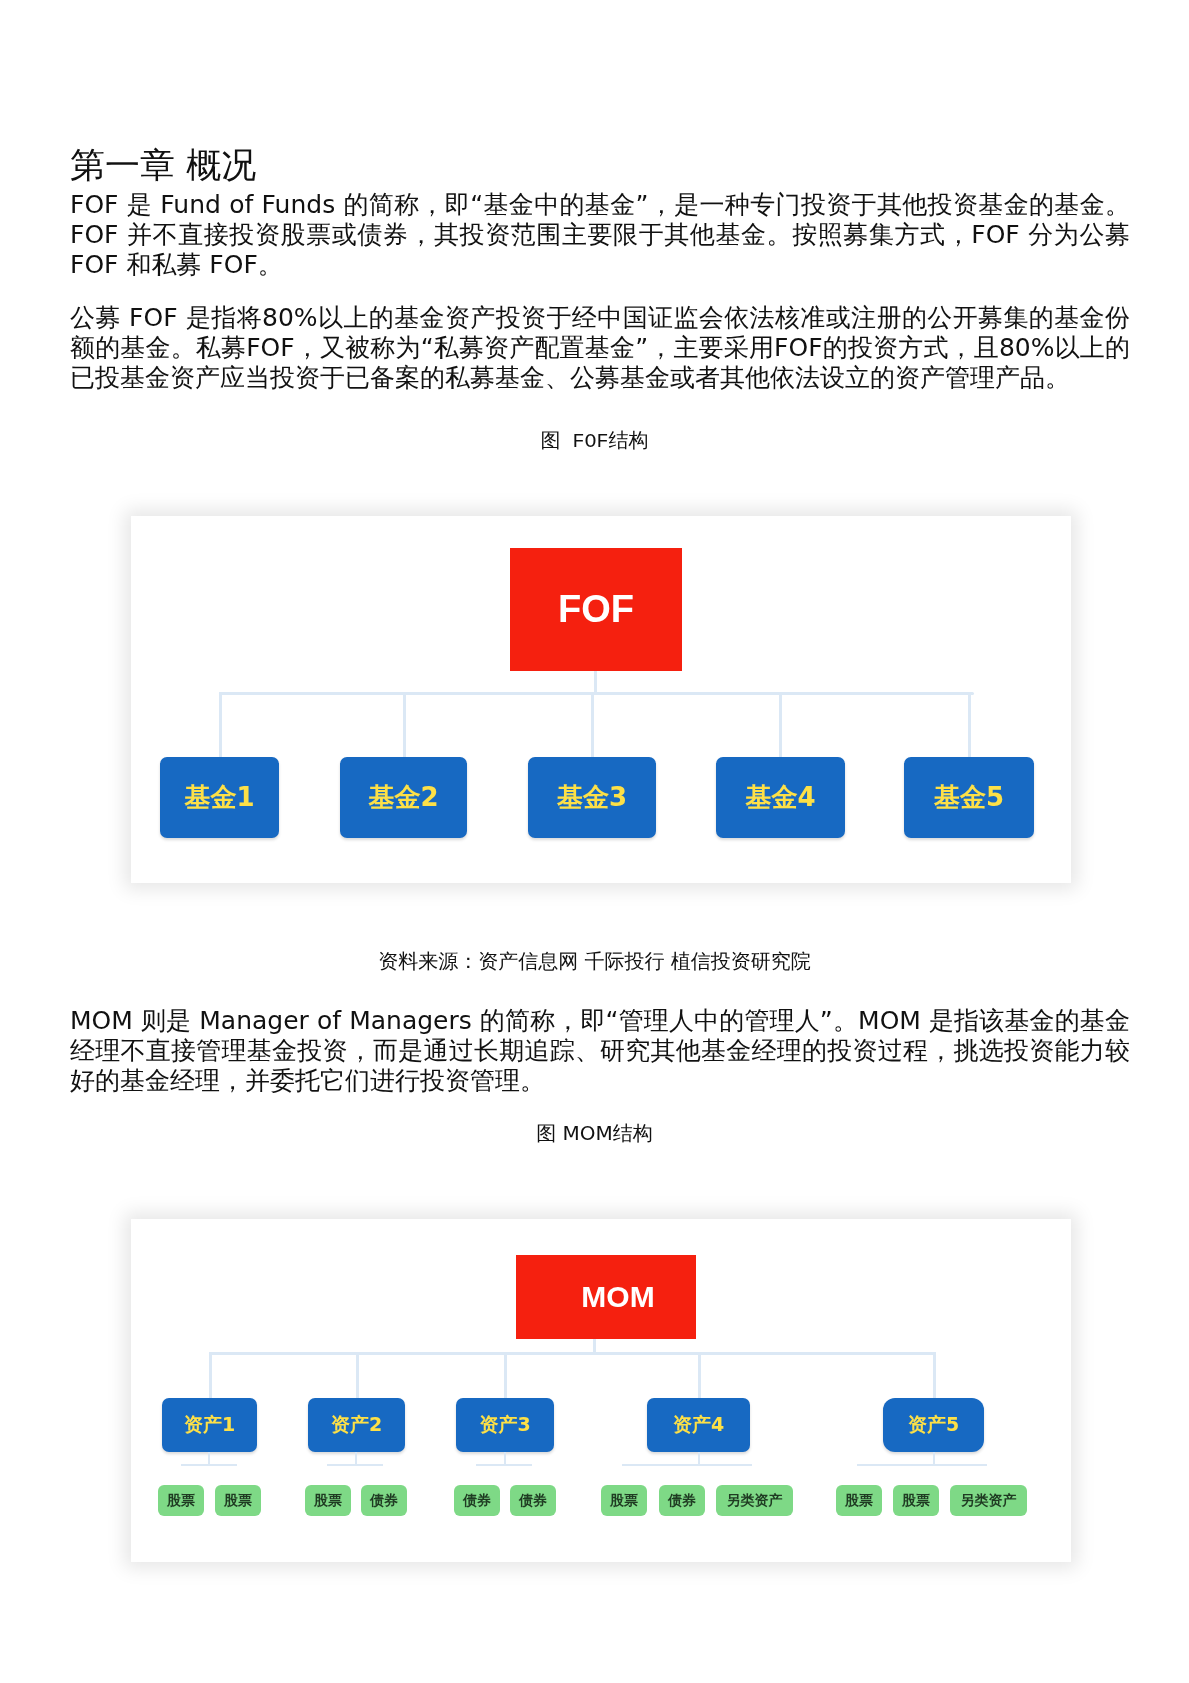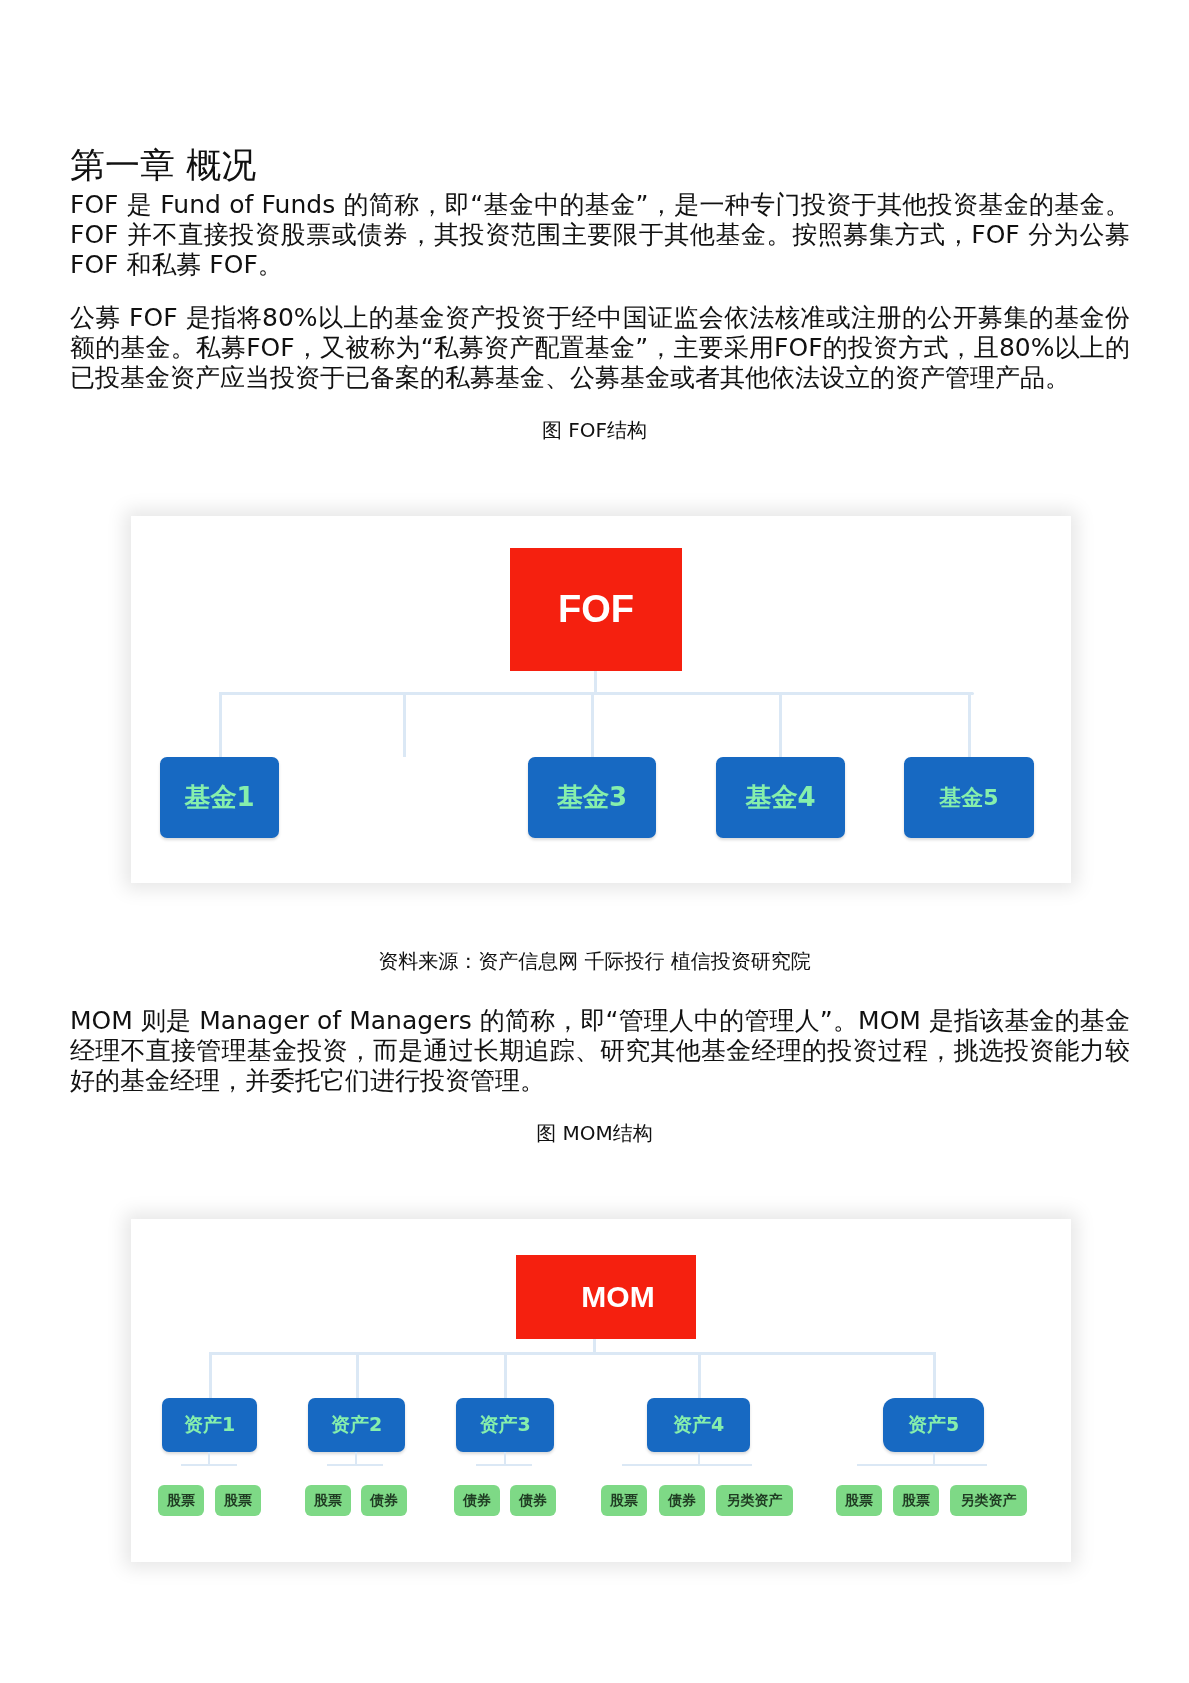--- a/index.html
+++ b/index.html
@@ -3,47 +3,48 @@
 <meta charset="utf-8">
 <style>
   html,body{margin:0;padding:0;background:#ffffff;}
   body{width:1189px;height:1683px;position:relative;overflow:hidden;font-family:"DejaVu Sans","Liberation Sans",sans-serif;color:#111;}
   .abs{position:absolute;}
   .title{left:70px;top:120px;font-size:35px;line-height:44px;font-weight:400;}
   .para{left:70px;width:1060px;font-size:25px;line-height:30px;text-align:justify;text-align-last:left;}
   .caption{left:0;width:1189px;text-align:center;font-size:20px;line-height:28px;}
   .card{background:#fff;box-shadow:0 0 18px 6px rgba(0,0,0,0.10);}
   .red{background:#f5200f;color:#ffffff;display:flex;align-items:center;justify-content:center;font-family:"Liberation Sans","DejaVu Sans",sans-serif;font-weight:700;}
-  .blue{background:#1769c2;color:#86efac;border-radius:7px;display:flex;align-items:center;justify-content:center;font-weight:700;box-shadow:0 2px 3px rgba(0,0,0,0.15);}
+  .blue{background:#1769c2;color:#fde047;border-radius:7px;display:flex;align-items:center;justify-content:center;font-weight:700;box-shadow:0 2px 3px rgba(0,0,0,0.15);}
   .green{background:#7ed986;color:#1f3b22;border-radius:6px;display:flex;align-items:center;justify-content:center;font-weight:700;font-size:14px;}
   .line{background:#dbe8f5;position:absolute;}
 </style>
 </head>
 <body>
 
 <h1 class="abs title">第一章 概况</h1>
 
 <p class="abs para" style="top:190px;margin:0;">FOF 是 Fund of Funds 的简称，即“基金中的基金”，是一种专门投资于其他投资基金的基金。FOF 并不直接投资股票或债券，其投资范围主要限于其他基金。按照募集方式，FOF 分为公募 FOF 和私募 FOF。</p>
 <p class="abs para" style="top:303px;margin:0;">公募 FOF 是指将80%以上的基金资产投资于经中国证监会依法核准或注册的公开募集的基金份额的基金。私募FOF，又被称为“私募资产配置基金”，主要采用FOF的投资方式，且80%以上的已投基金资产应当投资于已备案的私募基金、公募基金或者其他依法设立的资产管理产品。</p>
 
-<div class="abs caption" style="top:416px;">图 FOF结构</div>
+<div class="abs caption" style="top:428px;font-family:Liberation Mono, monospace;">图 FOF结构</div>
 
 <div class="abs card" style="left:131px;top:516px;width:940px;height:367px;">
   <div class="abs red" style="left:379px;top:32px;width:172px;height:123px;font-size:38px;">FOF</div>
   <div class="line" style="left:463px;top:155px;width:3px;height:22px;"></div>
   <div class="line" style="left:88px;top:176px;width:755px;height:3px;border-radius:3px;"></div>
   <div class="line" style="left:88px;top:176px;width:3px;height:65px;"></div>
   <div class="line" style="left:272px;top:176px;width:3px;height:65px;"></div>
   <div class="line" style="left:460px;top:176px;width:3px;height:65px;"></div>
   <div class="line" style="left:648px;top:176px;width:3px;height:65px;"></div>
   <div class="line" style="left:837px;top:176px;width:3px;height:65px;"></div>
   <div class="abs blue" style="left:29px;top:241px;width:119px;height:81px;font-size:26px;">基金1</div>
+  <div class="abs blue" style="left:209px;top:241px;width:127px;height:81px;font-size:26px;">基金2</div>
   <div class="abs blue" style="left:397px;top:241px;width:128px;height:81px;font-size:26px;">基金3</div>
   <div class="abs blue" style="left:585px;top:241px;width:129px;height:81px;font-size:26px;">基金4</div>
-  <div class="abs blue" style="left:773px;top:241px;width:130px;height:81px;font-size:22px;">基金5</div>
+  <div class="abs blue" style="left:773px;top:241px;width:130px;height:81px;font-size:26px;">基金5</div>
 </div>
 
 <div class="abs caption" style="top:947px;">资料来源：资产信息网 千际投行 植信投资研究院</div>
 
 <p class="abs para" style="top:1006px;margin:0;">MOM 则是 Manager of Managers 的简称，即“管理人中的管理人”。MOM 是指该基金的基金经理不直接管理基金投资，而是通过长期追踪、研究其他基金经理的投资过程，挑选投资能力较好的基金经理，并委托它们进行投资管理。</p>
 
 <div class="abs caption" style="top:1119px;">图 MOM结构</div>
 
 <div class="abs card" style="left:131px;top:1219px;width:940px;height:343px;">
   <div class="abs red" style="left:385px;top:36px;width:156px;height:84px;font-size:30px;padding-left:24px;">MOM</div>

